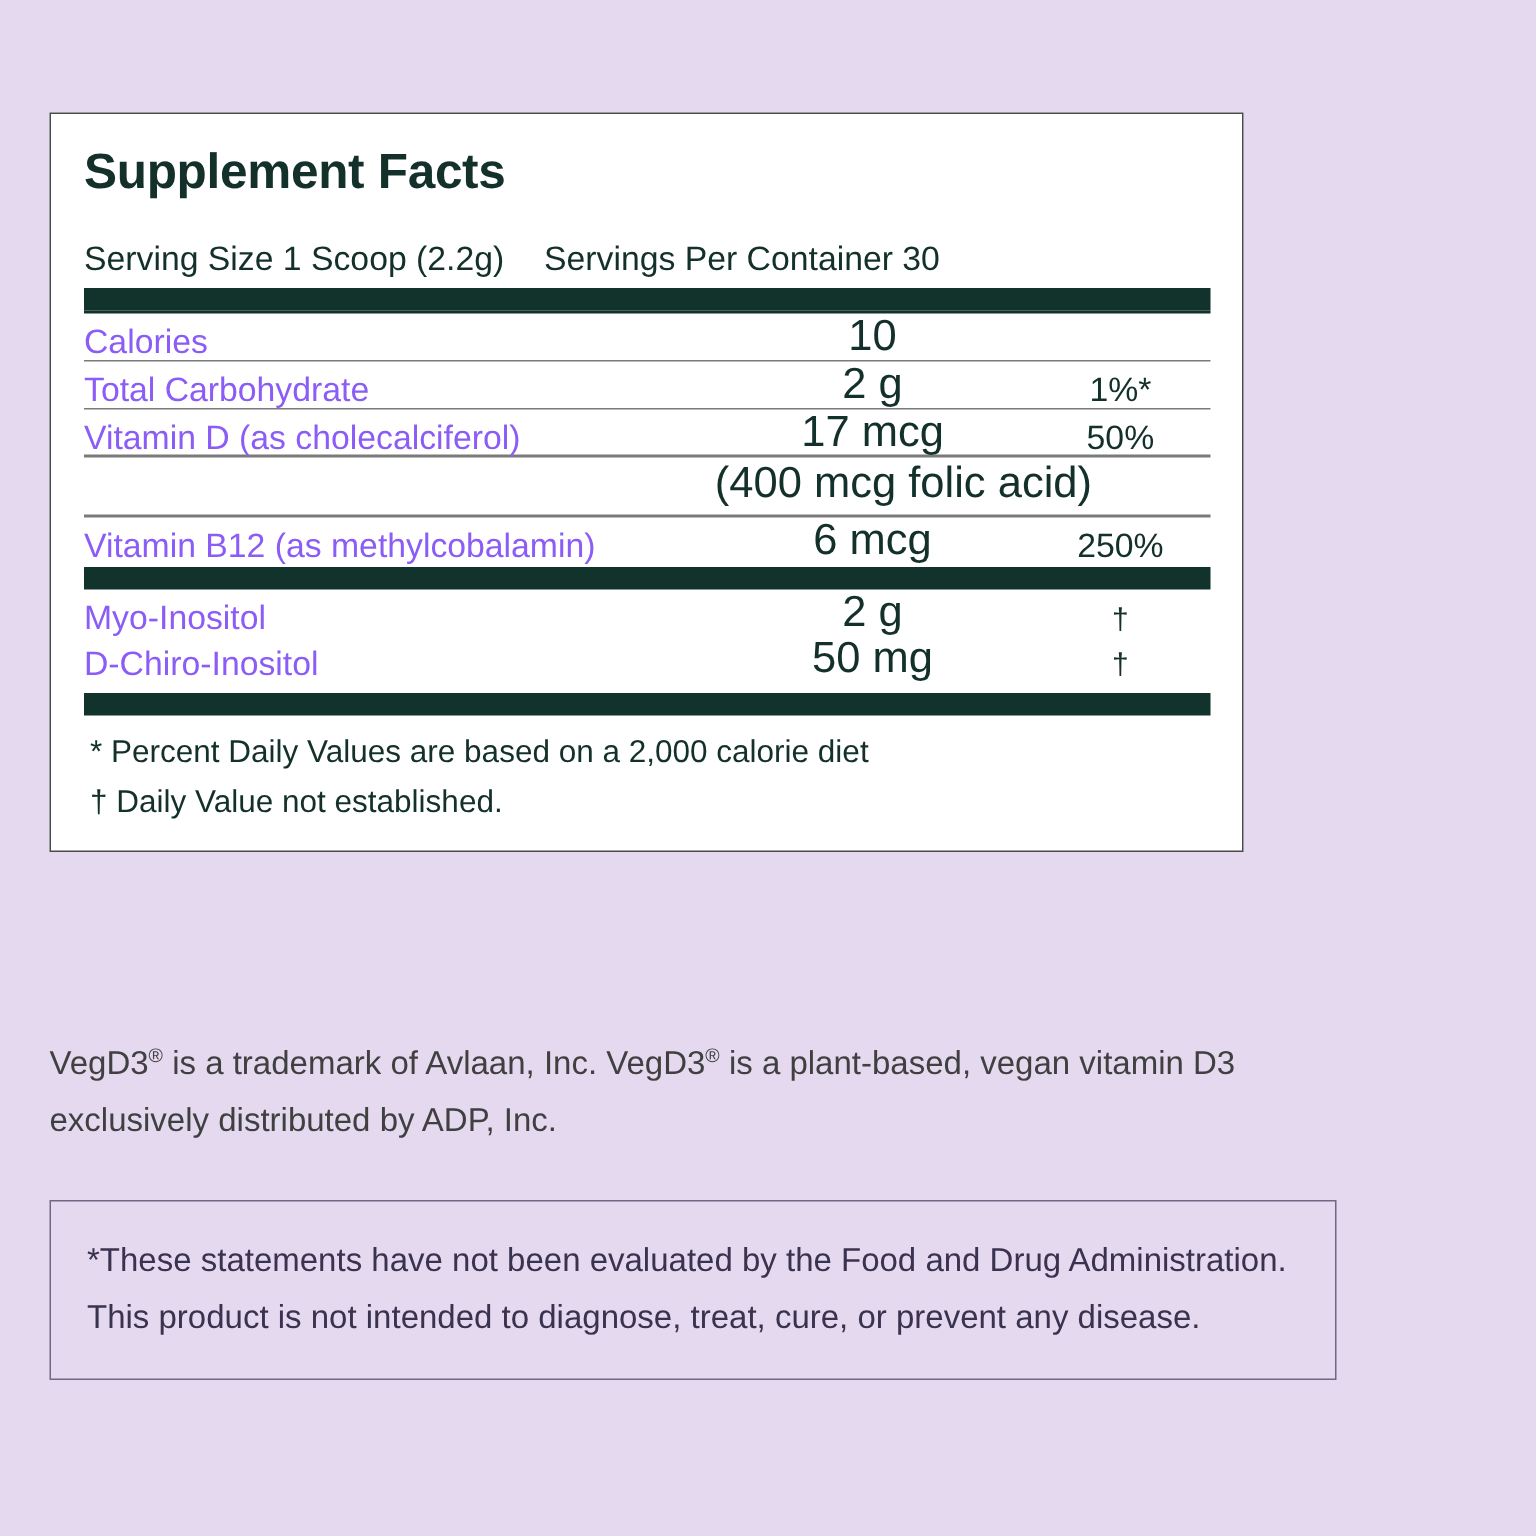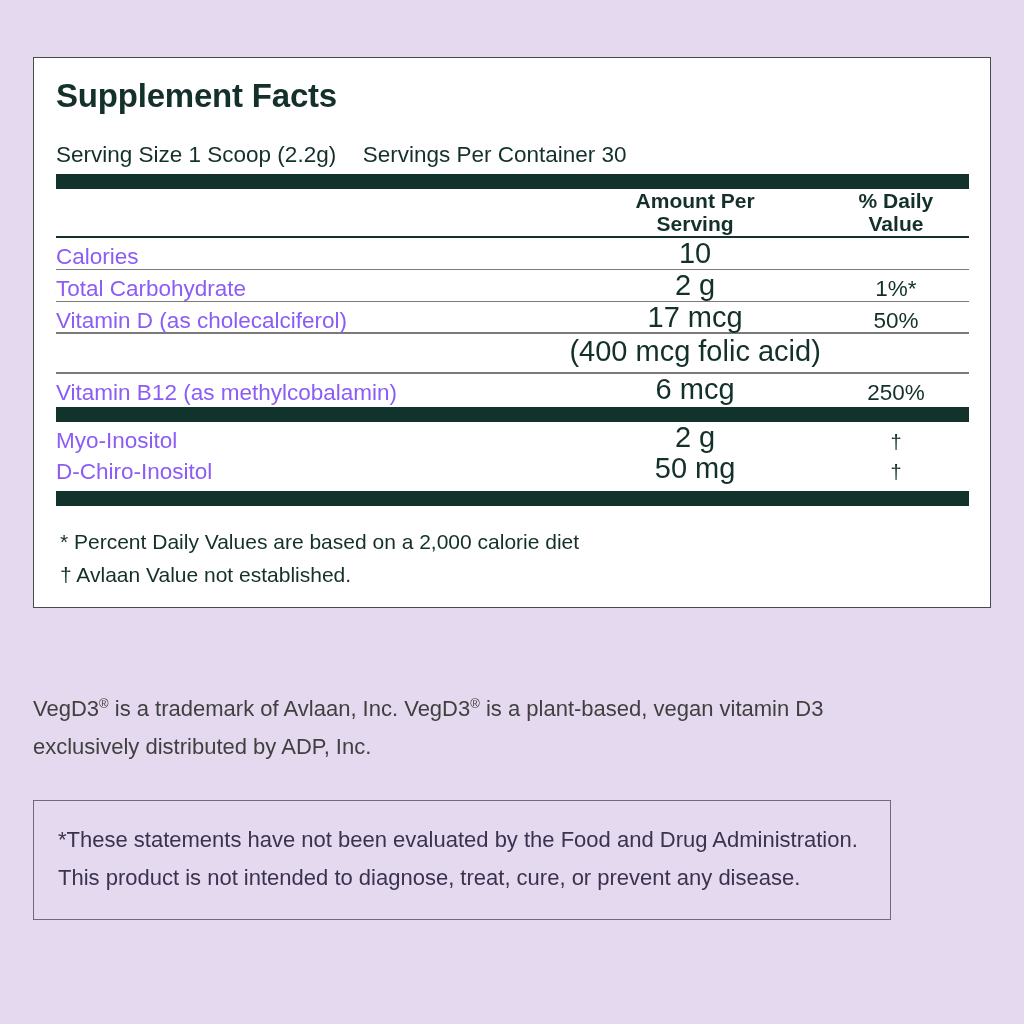--- a/index.html
+++ b/index.html
@@ -19,22 +19,22 @@
     width: 1024px;
     height: 1024px;
     box-sizing: border-box;
     padding: 0;
   }
 
   
   .sf-panel {
     position: absolute;
     left: 33px;
-    top: 57px;
-    width: 958px;
+    top: 75px;
+    width: 796px;
     box-sizing: border-box;
     background: #ffffff;
     border: 1.5px solid #4a4a4a;
     padding: 18px 21px 16px 22px;
   }
   .sf-title {
     font-size: 33px;
     font-weight: bold;
     letter-spacing: -0.2px;
     color: #13302b;
@@ -124,21 +124,21 @@
     height: 2.5px;
     background: #12332c;
     width: 100%;
   }
 
   .footnote {
     font-size: 21px;
     color: #13302b;
     line-height: 1.55;
     padding-left: 4px;
-    margin-top: 20px;
+    margin-top: 9px;
     white-space: nowrap;
   }
 
   
   .tm-note {
     position: absolute;
     left: 33px;
     top: 690px;
     width: 900px;
     font-size: 22px;
@@ -182,31 +182,20 @@
     <div class="bar-thick"></div>
 
     <table class="sf-table">
       <colgroup>
         <col class="col-name">
         <col class="col-amt">
         <col class="col-dv">
       </colgroup>
       <tbody>
 
-        <tr>
-          <td></td>
-          <td class="hdr-cell">
-            <div>Amount Per</div>
-            <div>Serving</div>
-          </td>
-          <td class="hdr-cell">
-            <div>% Daily</div>
-            <div>Value</div>
-          </td>
-        </tr>
         <tr class="rule-row">
           <td colspan="3">
               <div class="rule-dark"></div>
             </td>
         </tr>
 
         <tr>
           <td class="row-name">Calories</td>
           <td class="row-amt">10</td>
           <td class="row-dv"></td>
@@ -276,21 +265,21 @@
           <td class="row-name">D-Chiro-Inositol</td>
           <td class="row-amt">50 mg</td>
           <td class="row-dv dagger">†</td>
         </tr>
       </tbody>
     </table>
 
     <div class="bar-thick" style="margin-top:8px;"></div>
 
     <div class="footnote">* Percent Daily Values are based on a 2,000 calorie diet</div>
-    <div class="footnote" style="margin-top:0;">† Avlaan Value not established.</div>
+    <div class="footnote" style="margin-top:0;">† Daily Value not established.</div>
   </div>
 
   <div class="tm-note">
     <span>VegD3</span><sup>®</sup><span> is a trademark of Avlaan, Inc. VegD3</span><sup>®</sup><span> is a plant-based, vegan vitamin D3 exclusively distributed by ADP, Inc.</span>
   </div>
 
   <div class="disclaimer">
     <span>*These statements have not been evaluated by the Food and Drug Administration. This product is not intended to diagnose, treat, cure, or prevent any disease.</span>
   </div>
 

